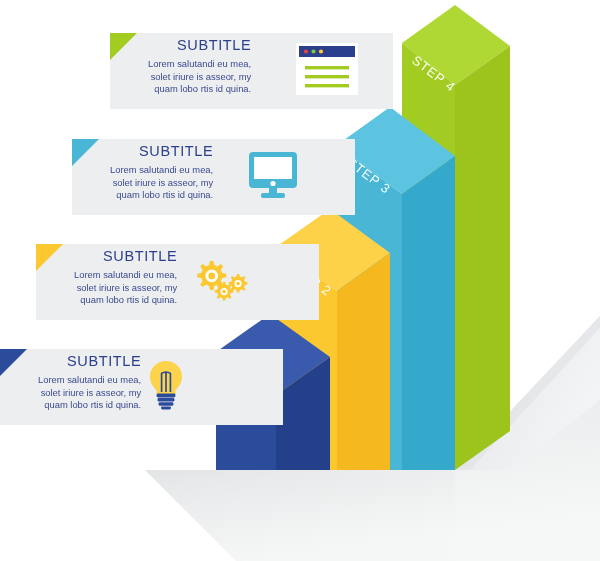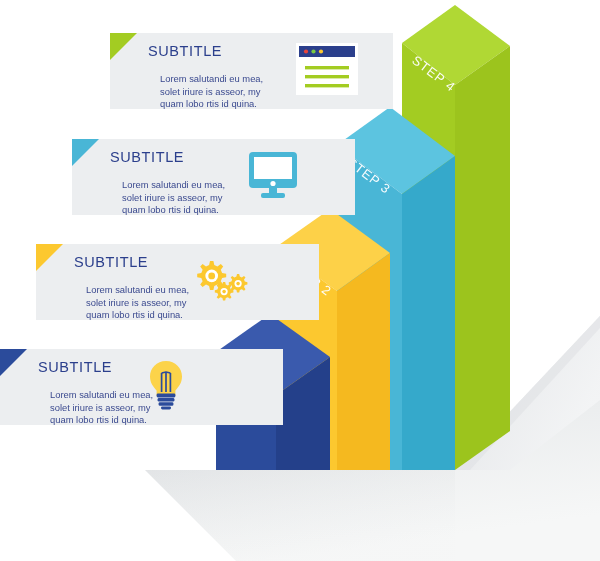--- a/index.html
+++ b/index.html
@@ -38,36 +38,37 @@
     left: 0;
     top: 0;
     width: 0;
     height: 0;
     border-style: solid;
     border-width: 27px 27px 0 0;
     border-color: transparent transparent transparent transparent;
   }
   .card-body {
     position: absolute;
-    top: 9px;
+    top: 3px;
     box-sizing: border-box;
+    text-align: right;
   }
   .card-title {
     color: #2b3f8c;
     font-size: 14.5px;
     letter-spacing: 0.6px;
     line-height: 19px;
     margin: 0 0 3px 0;
     font-weight: 400;
   }
   .card-text {
     color: #3b4a8f;
     font-size: 9.4px;
     line-height: 12.6px;
-    margin: 12px;
+    margin: 0;
     white-space: pre-line;
   }
   .card-icon {
     position: absolute;
     top: 50%;
     transform: translateY(-50%);
   }
 
   
   #card-4 { left: 110px; top: 33px;  width: 283px; }

